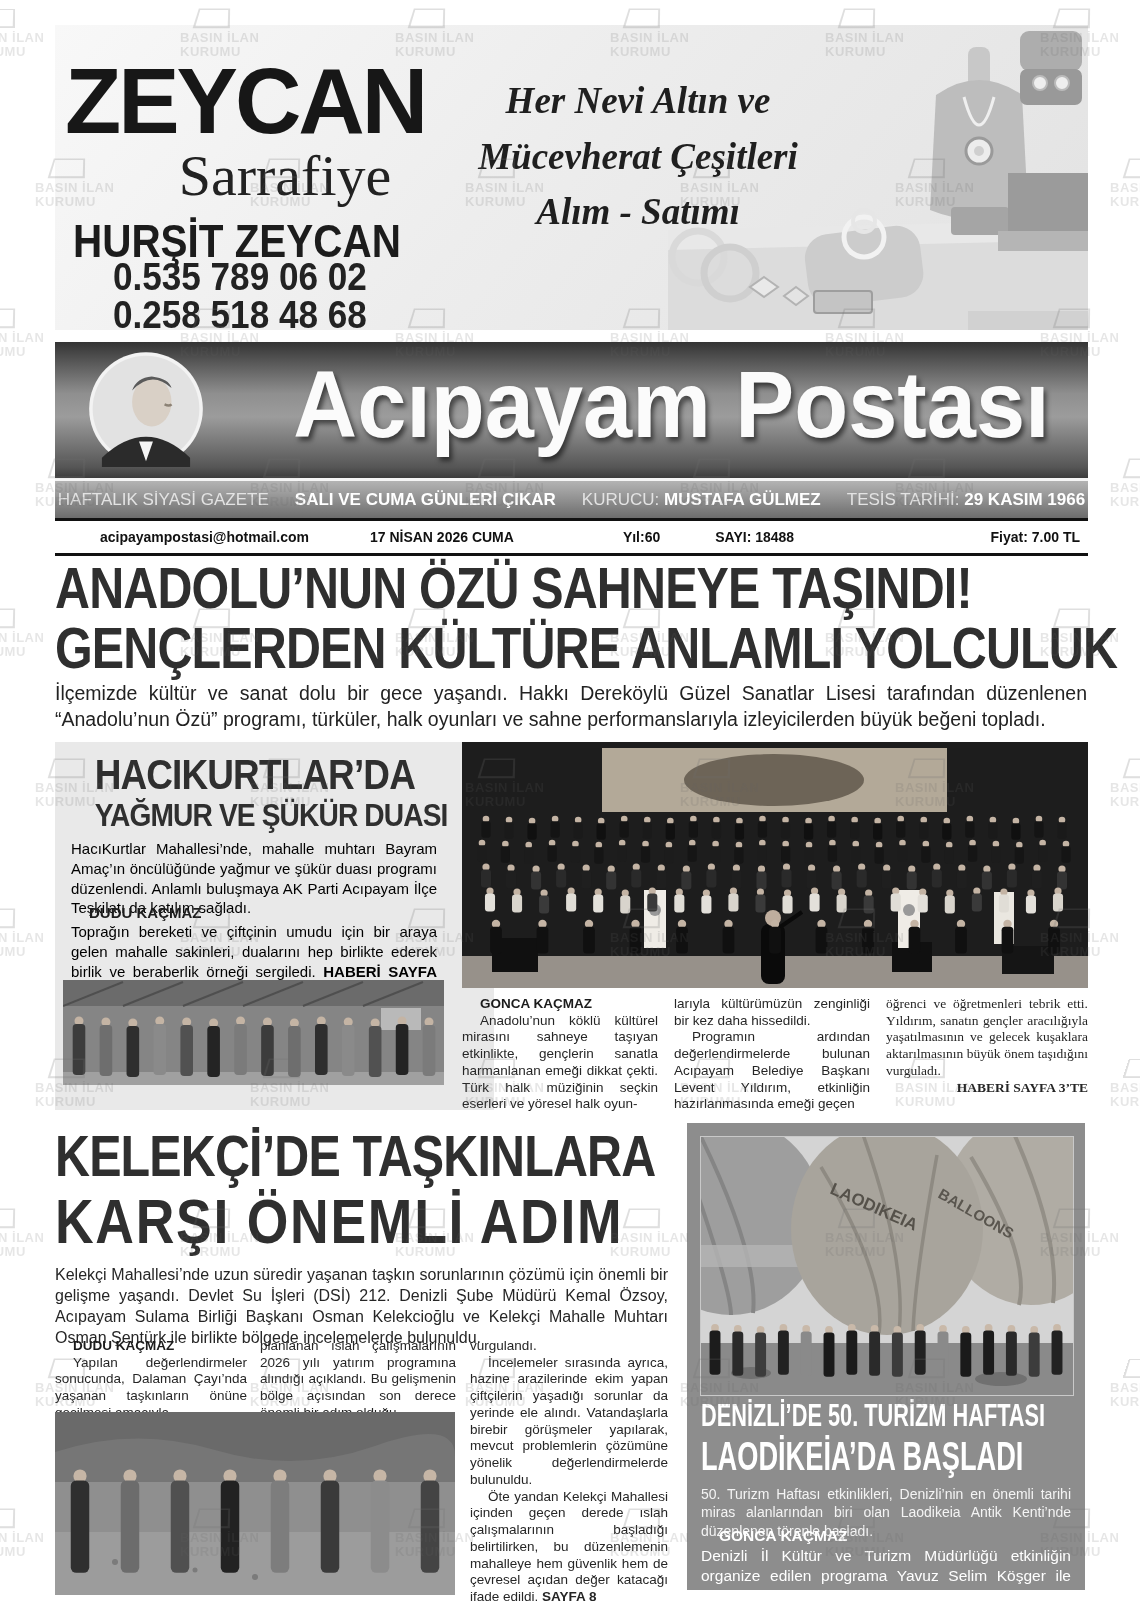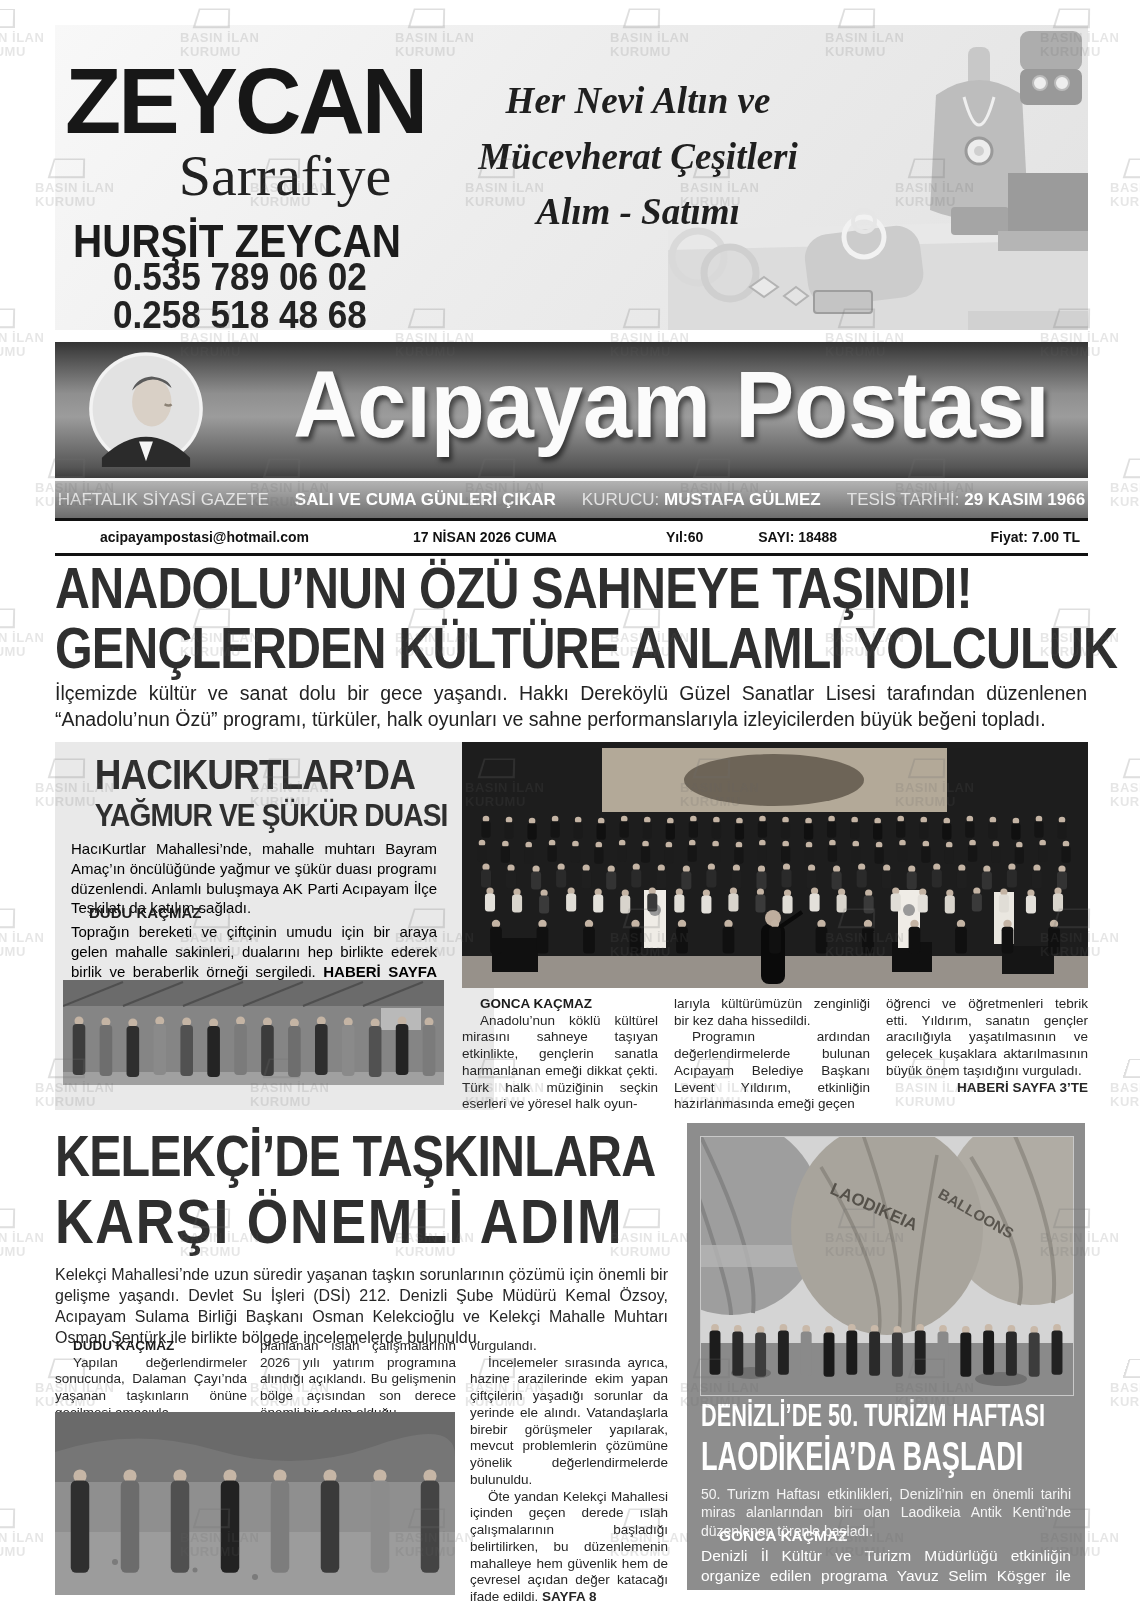--- a/index.html
+++ b/index.html
@@ -134,21 +134,21 @@
 
   <div class="abs info-strip">
     <span class="lt">HAFTALIK SİYASİ GAZETE</span>
     <b>SALI VE CUMA GÜNLERİ ÇIKAR</b>
     <span><span class="lt">KURUCU:</span> <b>MUSTAFA GÜLMEZ</b></span>
     <span><span class="lt">TESİS TARİHİ:</span> <b>29 KASIM 1966</b></span>
   </div>
 
   <div class="abs date-bar">
     <span style="margin-left:45px;">acipayampostasi@hotmail.com</span>
-    <span style="margin-left:104px;">17 NİSAN 2026 CUMA</span>
+    <span style="margin-left:61px;">17 NİSAN 2026 CUMA</span>
     <span style="margin-left:109px;">Yıl:60</span>
     <span style="margin-left:55px;">SAYI: 18488</span>
     <span style="margin-left:auto;margin-right:8px;">Fiyat: 7.00 TL</span>
   </div>
 
   <div class="abs hl" style="left:55px;top:560px;font-size:57px;">ANADOLU’NUN ÖZÜ SAHNEYE TAŞINDI!</div>
   <div class="abs hl" style="left:55px;top:620px;font-size:57px;">GENÇLERDEN KÜLTÜRE ANLAMLI YOLCULUK</div>
   <div class="abs lede">İlçemizde kültür ve sanat dolu bir gece yaşandı. Hakkı Dereköylü Güzel Sanatlar Lisesi tarafından düzenlenen “Anadolu’nun Özü” programı, türküler, halk oyunları ve sahne performanslarıyla izleyicilerden büyük beğeni topladı.</div>
 
   <div class="abs panelL">
@@ -439,21 +439,21 @@
   </div>
 
   <div class="abs col" style="left:462px;top:996px;width:196px;">
     <p class="byline">GONCA KAÇMAZ</p>
     <p class="ind">Anadolu’nun köklü kültürel mirasını sahneye taşıyan etkinlikte, gençlerin sanatla harmanlanan emeği dikkat çekti. Türk halk müziğinin seçkin eserleri ve yöresel halk oyun-</p>
   </div>
   <div class="abs col" style="left:674px;top:996px;width:196px;">
     <p>larıyla kültürümüzün zenginliği bir kez daha hissedildi.</p>
     <p class="ind">Programın ardından değerlendirmelerde bulunan Acıpayam Belediye Başkanı Levent Yıldırım, etkinliğin hazırlanmasında emeği geçen</p>
   </div>
-  <div class="abs col" style="left:886px;top:996px;width:202px;">
+  <div class="abs col" style="left:886px;top:996px;width:202px;font-family:Liberation Serif, serif;">
     <p>öğrenci ve öğretmenleri tebrik etti. Yıldırım, sanatın gençler aracılığıyla yaşatılmasının ve gelecek kuşaklara aktarılmasının büyük önem taşıdığını vurguladı.</p>
     <p class="more-r">HABERİ SAYFA 3’TE</p>
   </div>
 
   <div class="abs hl" style="left:55px;top:1128px;font-size:57px;">KELEKÇİ’DE TAŞKINLARA</div>
   <div class="abs hl" style="left:55px;top:1190px;font-size:63px;letter-spacing:2px;">KARŞI ÖNEMLİ ADIM</div>
   <div class="abs" style="left:55px;top:1264px;width:613px;font-size:16px;line-height:1.32;text-align:justify;color:#262626;">Kelekçi Mahallesi’nde uzun süredir yaşanan taşkın sorunlarının çözümü için önemli bir gelişme yaşandı. Devlet Su İşleri (DSİ) 212. Denizli Şube Müdürü Kemal Özsoy, Acıpayam Sulama Birliği Başkanı Osman Kelekcioğlu ve Kelekçi Mahalle Muhtarı Osman Şentürk ile birlikte bölgede incelemelerde bulunuldu.</div>
 
   <div class="abs col" style="left:55px;top:1338px;width:192px;">
     <p class="byline">DUDU KAÇMAZ</p>

